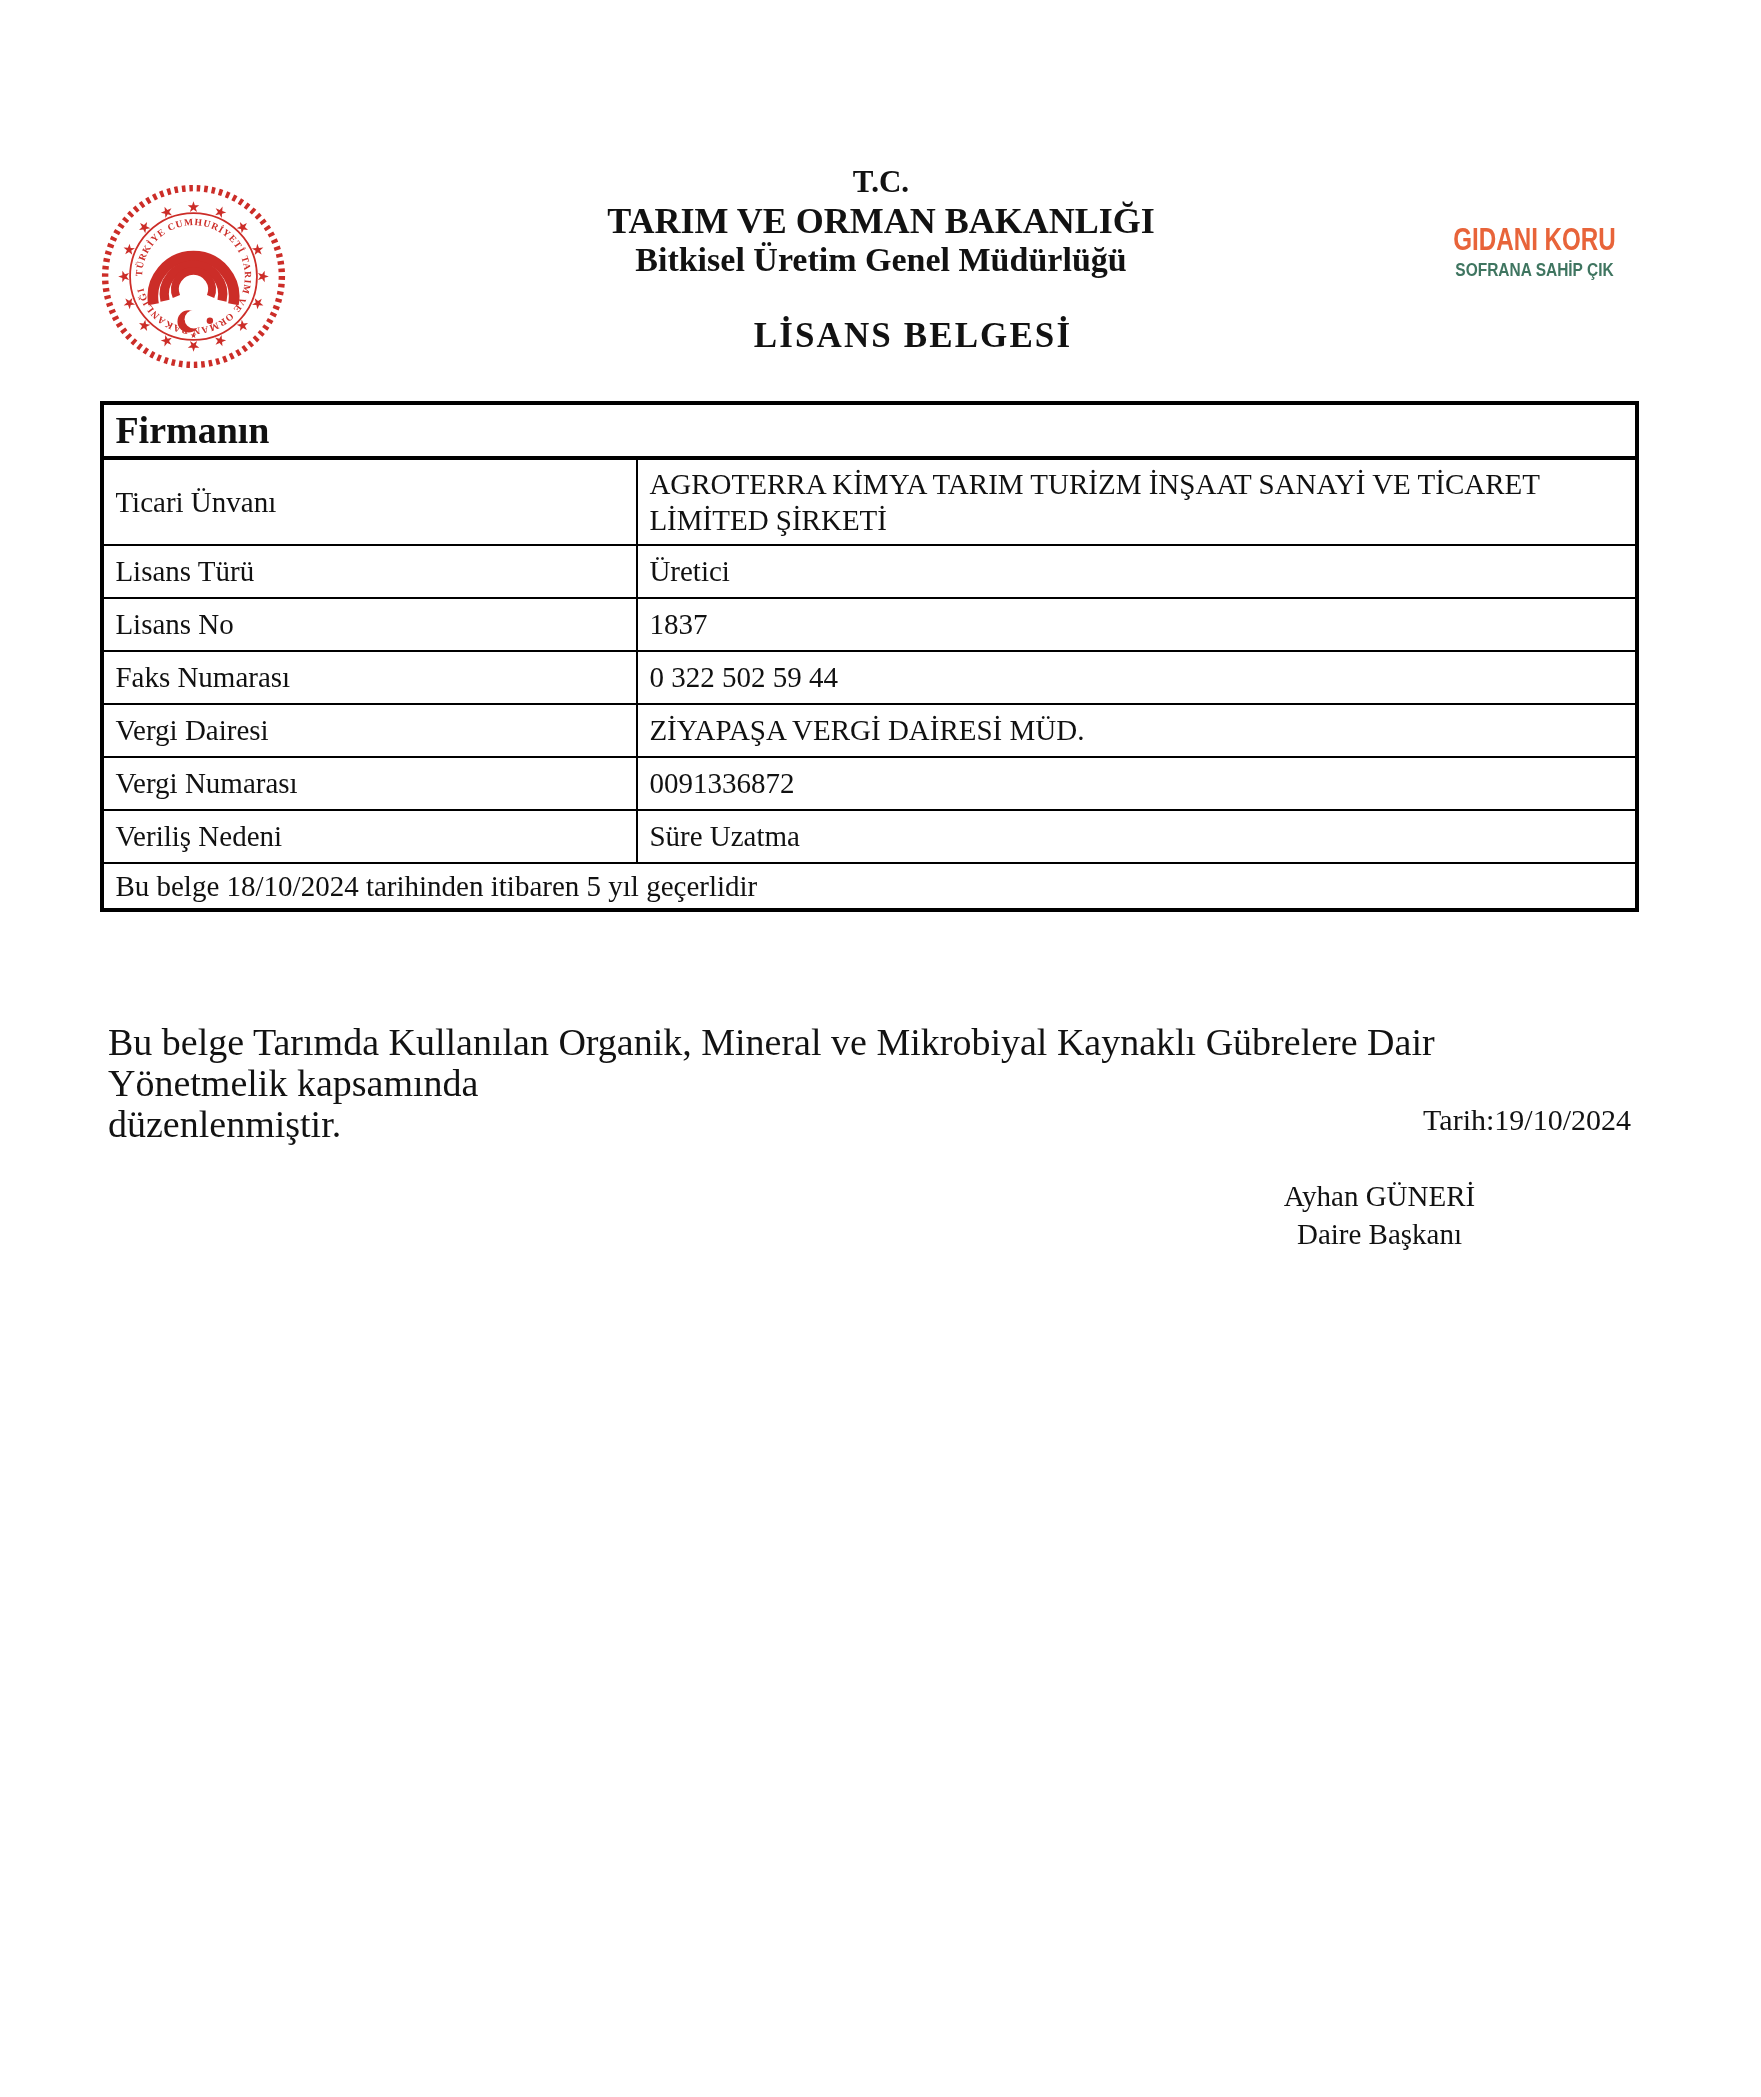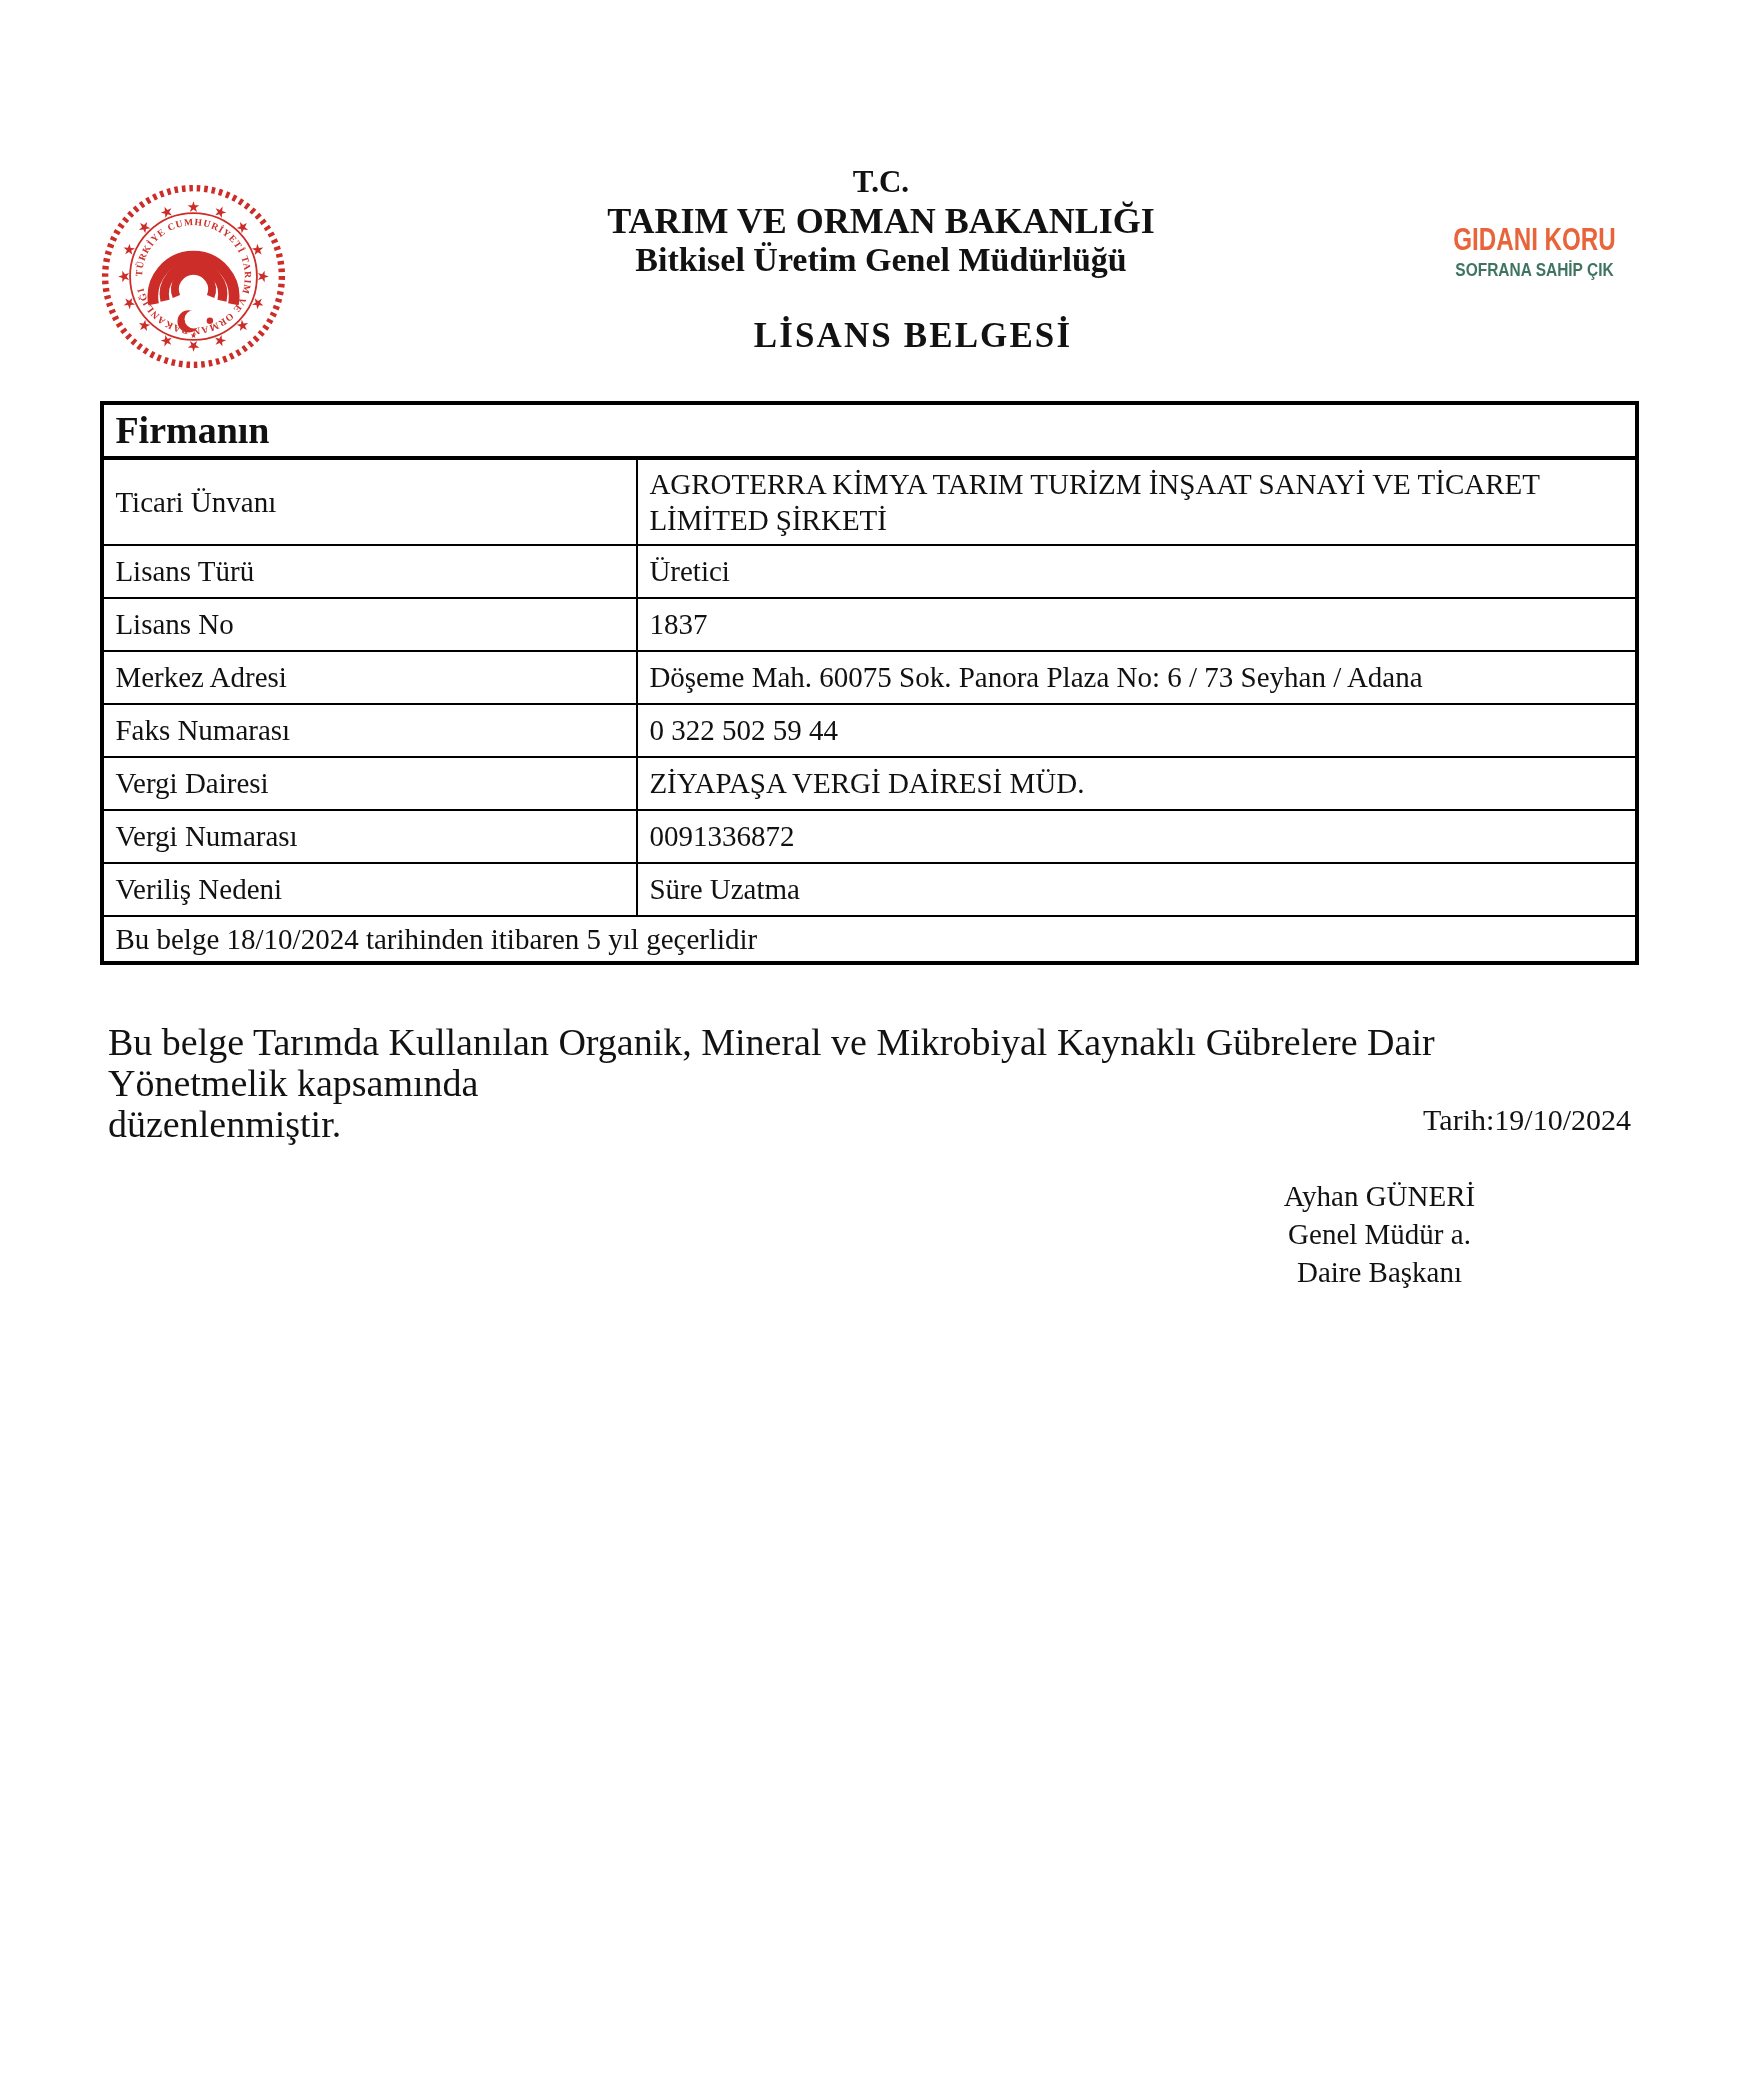--- a/index.html
+++ b/index.html
@@ -125,24 +125,20 @@
       </tr>
       <tr class="field">
         <td>Lisans Türü</td>
         <td class="val">Üretici</td>
       </tr>
       <tr class="field">
         <td>Lisans No</td>
         <td class="val">1837</td>
       </tr>
       <tr class="field">
-        <td>Merkez Adresi</td>
-        <td class="val">Döşeme Mah. 60075 Sok. Panora Plaza No: 6 / 73 Seyhan / Adana</td>
-      </tr>
-      <tr class="field">
         <td>Faks Numarası</td>
         <td class="val">0 322 502 59 44</td>
       </tr>
       <tr class="field">
         <td>Vergi Dairesi</td>
         <td class="val">ZİYAPAŞA VERGİ DAİRESİ MÜD.</td>
       </tr>
       <tr class="field">
         <td>Vergi Numarası</td>
         <td class="val">0091336872</td>
@@ -156,18 +152,17 @@
       </tr>
     </tbody>
   </table>
 
   <div class="reg-note">Bu belge Tarımda Kullanılan Organik, Mineral ve Mikrobiyal Kaynaklı Gübrelere Dair Yönetmelik kapsamında
 düzenlenmiştir.</div>
   <div class="date-line">Tarih:19/10/2024</div>
 
   <div class="signature">
     <div>Ayhan GÜNERİ</div>
-    <div>Genel Müdür a.</div>
     <div>Daire Başkanı</div>
   </div>
 
 </div>
 
 
 </body></html>

